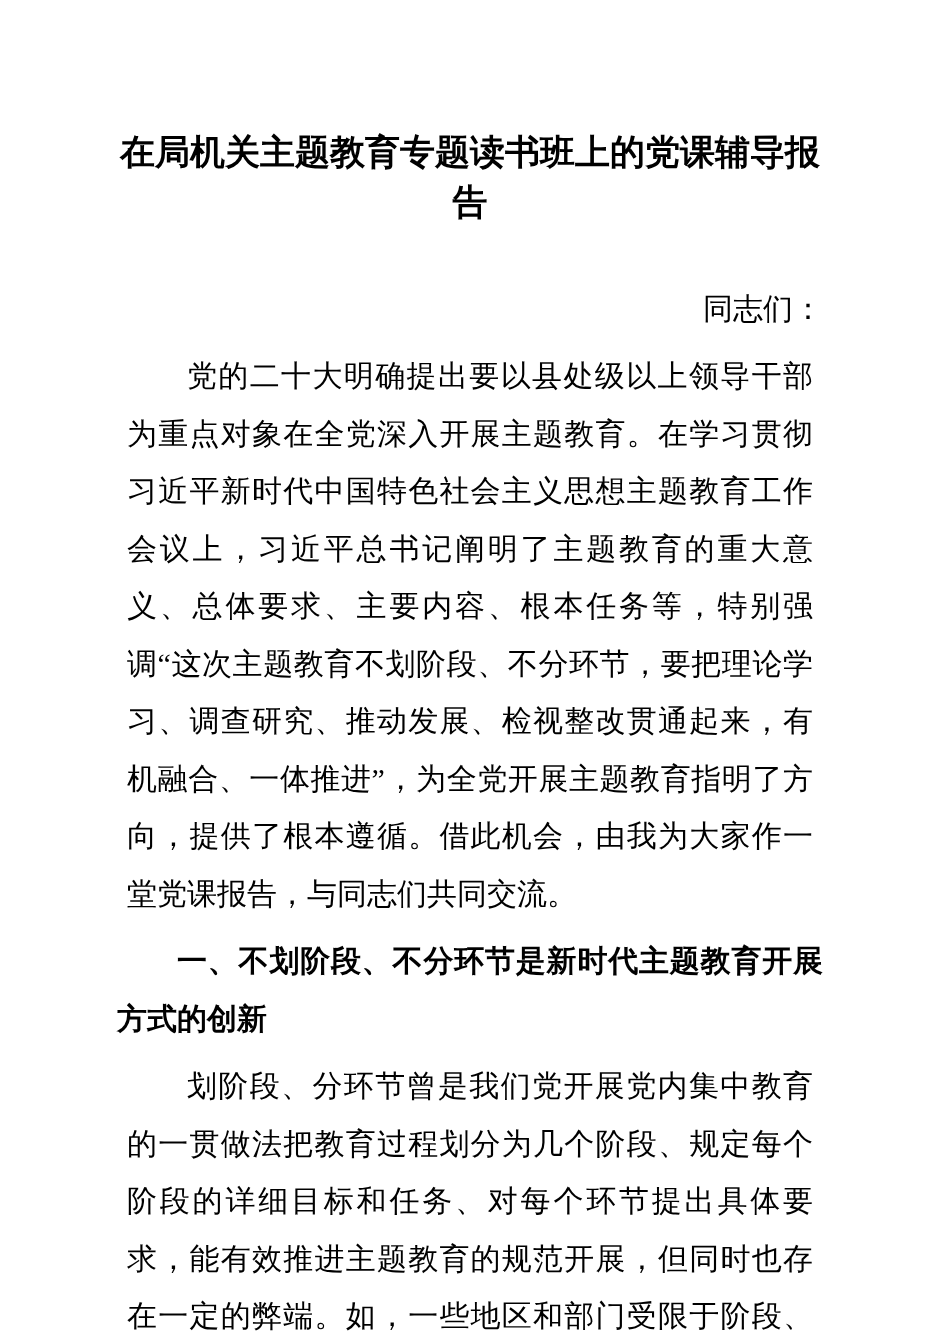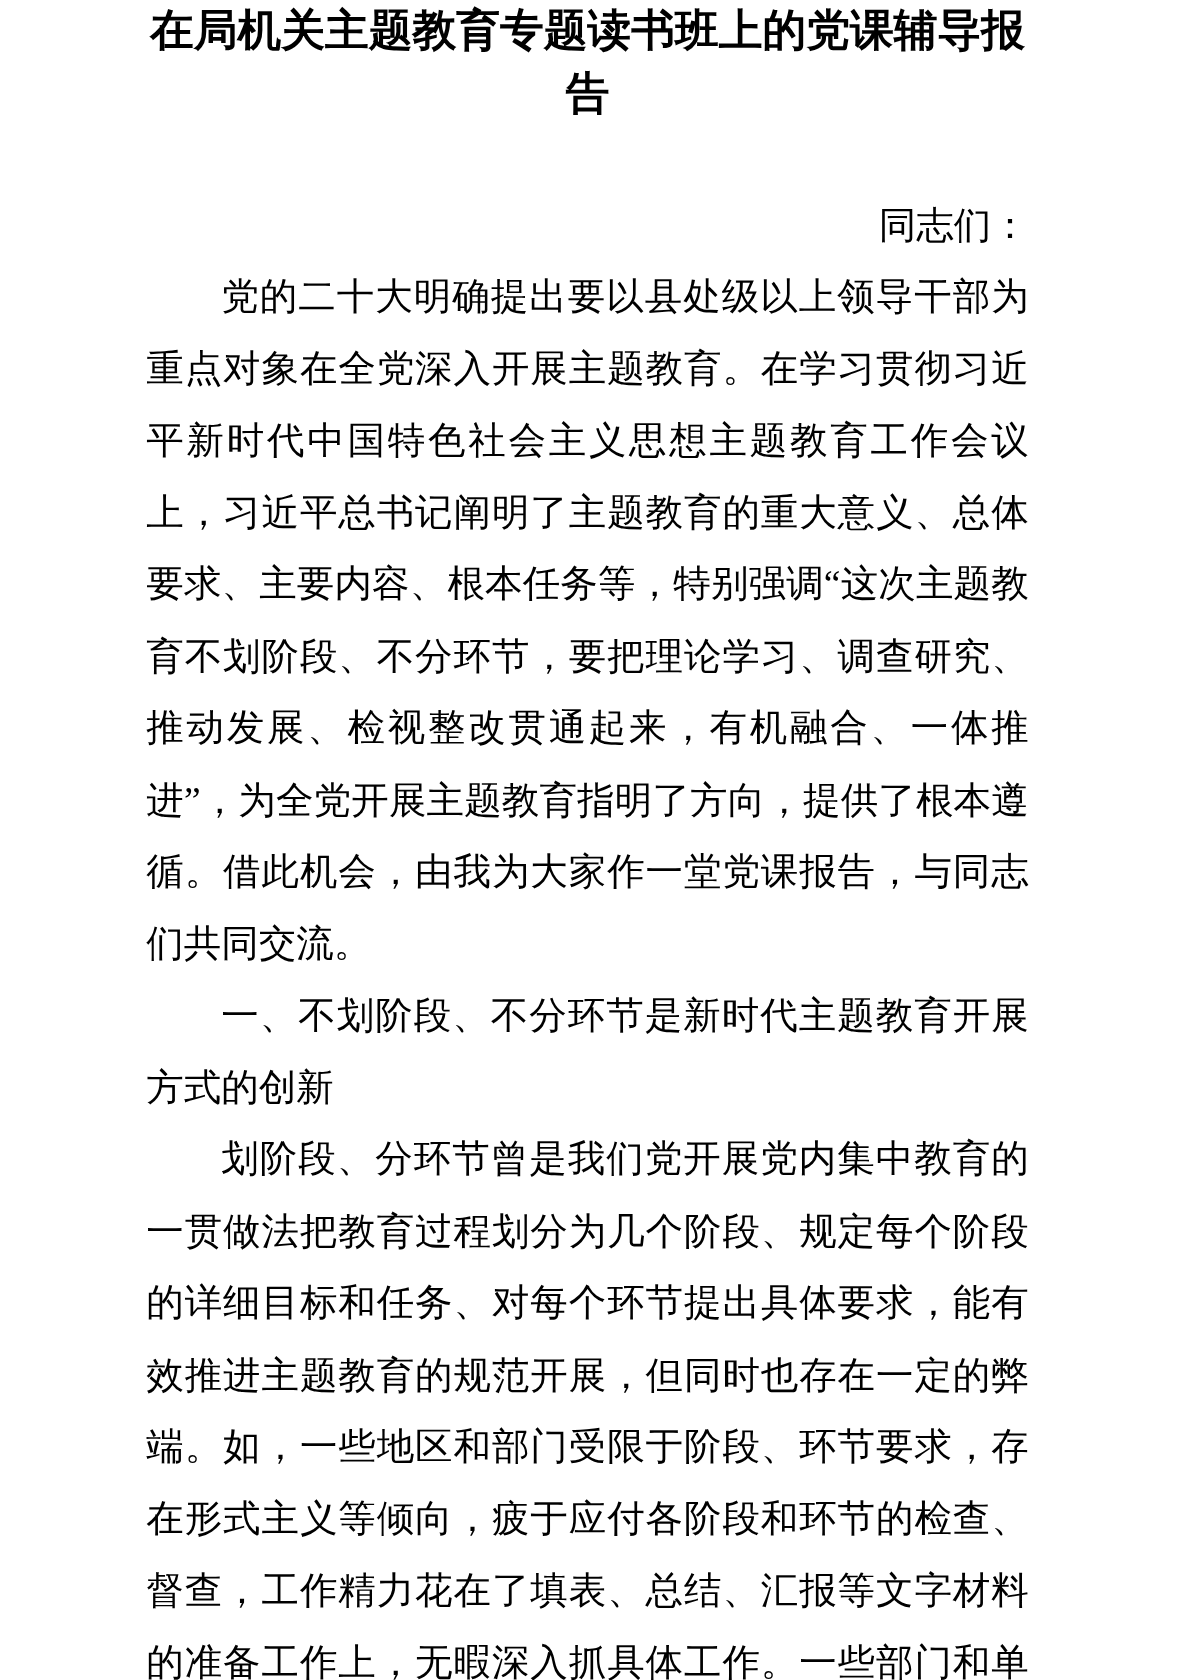--- a/index.html
+++ b/index.html
@@ -24,51 +24,52 @@
 
   
   .doc-title {
     font-family: "Liberation Serif", "DejaVu Serif", serif;
     font-weight: bold;
     font-size: 35px;
     line-height: 50px;
     color: #000000;
     text-align: center;
     margin: 0;
+    padding-top: 128px;
     letter-spacing: 0px;
   }
 
   
   .salutation {
     font-family: "Liberation Serif", "DejaVu Serif", serif;
     font-size: 30px;
     line-height: 57px;
     color: #000000;
     margin: 0;
     padding-top: 52px;
     text-align: right;
   }
 
   
   .body-para {
     font-family: "Liberation Serif", "DejaVu Serif", serif;
     font-size: 30px;
     line-height: 57.5px;
     color: #000000;
-    margin: 0;
+    margin: 10px;
     text-align: justify;
     text-align-last: left;
     text-indent: 60px;
     word-break: break-all;
   }
 
   
   .section-heading {
     font-family: "Liberation Sans", "DejaVu Sans", sans-serif;
-    font-weight: normal;
+    font-weight: bold;
     font-size: 30px;
     line-height: 57.5px;
     color: #000000;
     margin: 0;
     text-align: justify;
     text-align-last: left;
     text-indent: 60px;
     word-break: break-all;
   }
 </style>

